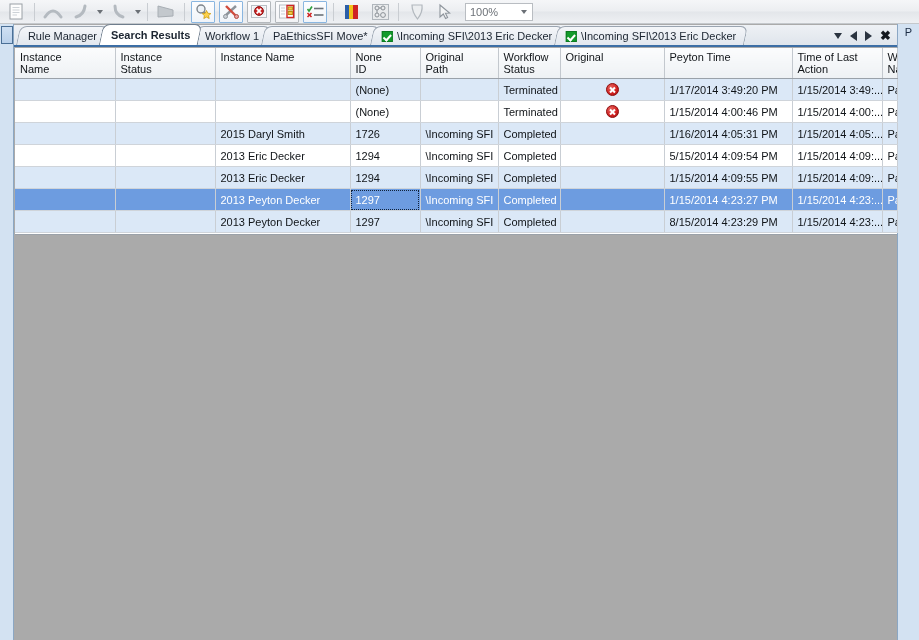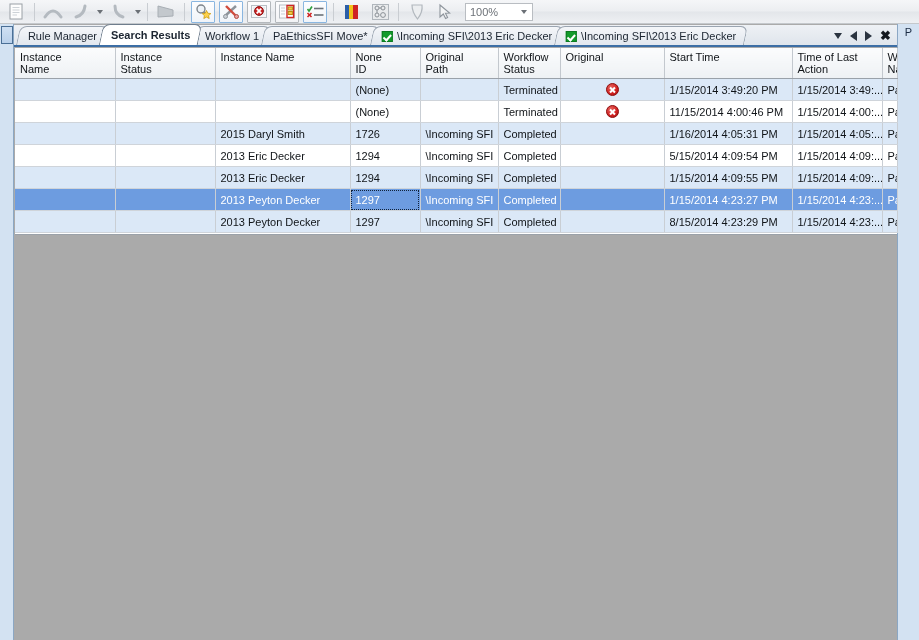--- a/index.html
+++ b/index.html
@@ -519,49 +519,49 @@
             <th>Instance
 Status</th>
             <th>Instance Name</th>
             <th>None
 ID</th>
             <th>Original
 Path</th>
             <th>Workflow
 Status</th>
             <th>Original</th>
-            <th>Start Time</th>
+            <th>Peyton Time</th>
             <th>Time of Last
 Action</th>
             <th>W
 Na</th>
           </tr>
       </thead>
       <tbody id="grid-body">
           <tr class="alt">
             <td></td>
             <td></td>
             <td></td>
             <td>(None)</td>
             <td></td>
             <td>Terminated</td>
             <td class="msgcell"><span class="errico"></span></td>
-            <td>1/15/2014 3:49:20 PM</td>
+            <td>1/17/2014 3:49:20 PM</td>
             <td>1/15/2014 3:49:...</td>
             <td>Pa</td>
           </tr>
           <tr class="norm">
             <td></td>
             <td></td>
             <td></td>
             <td>(None)</td>
             <td></td>
             <td>Terminated</td>
             <td class="msgcell"><span class="errico"></span></td>
-            <td>11/15/2014 4:00:46 PM</td>
+            <td>1/15/2014 4:00:46 PM</td>
             <td>1/15/2014 4:00:...</td>
             <td>Pa</td>
           </tr>
           <tr class="alt">
             <td></td>
             <td></td>
             <td>2015 Daryl Smith</td>
             <td>1726</td>
             <td>\Incoming SFI</td>
             <td>Completed</td>

